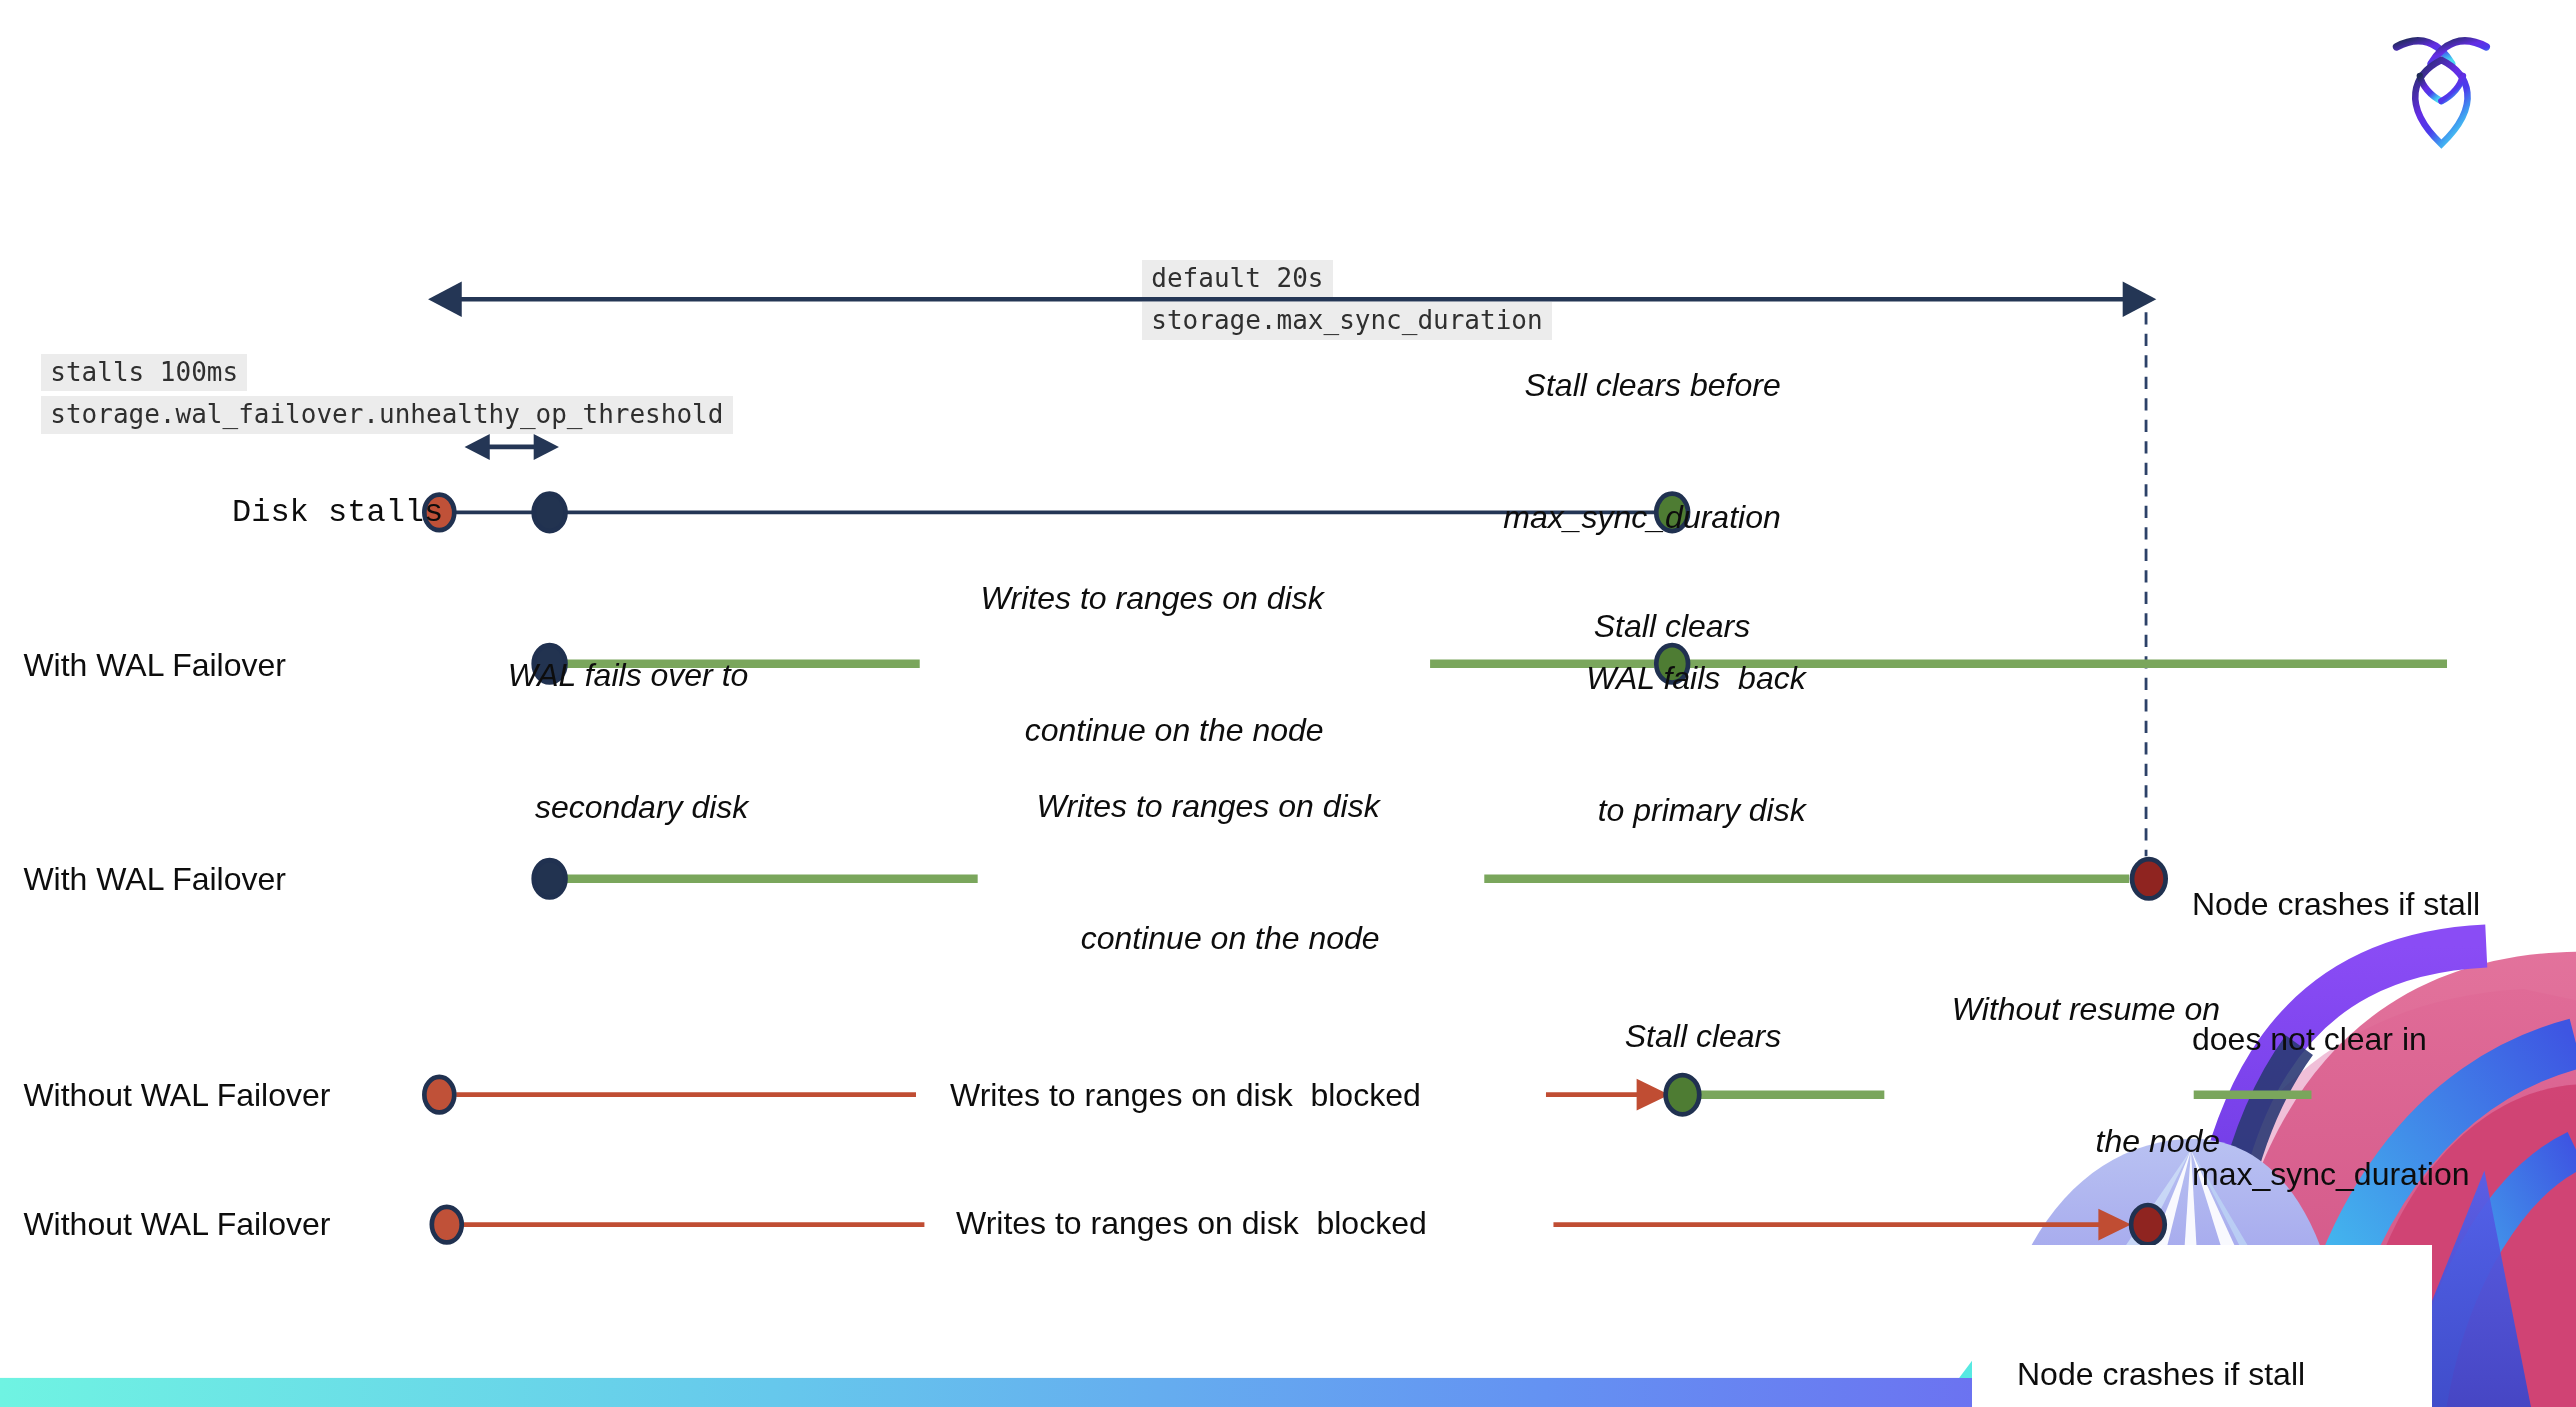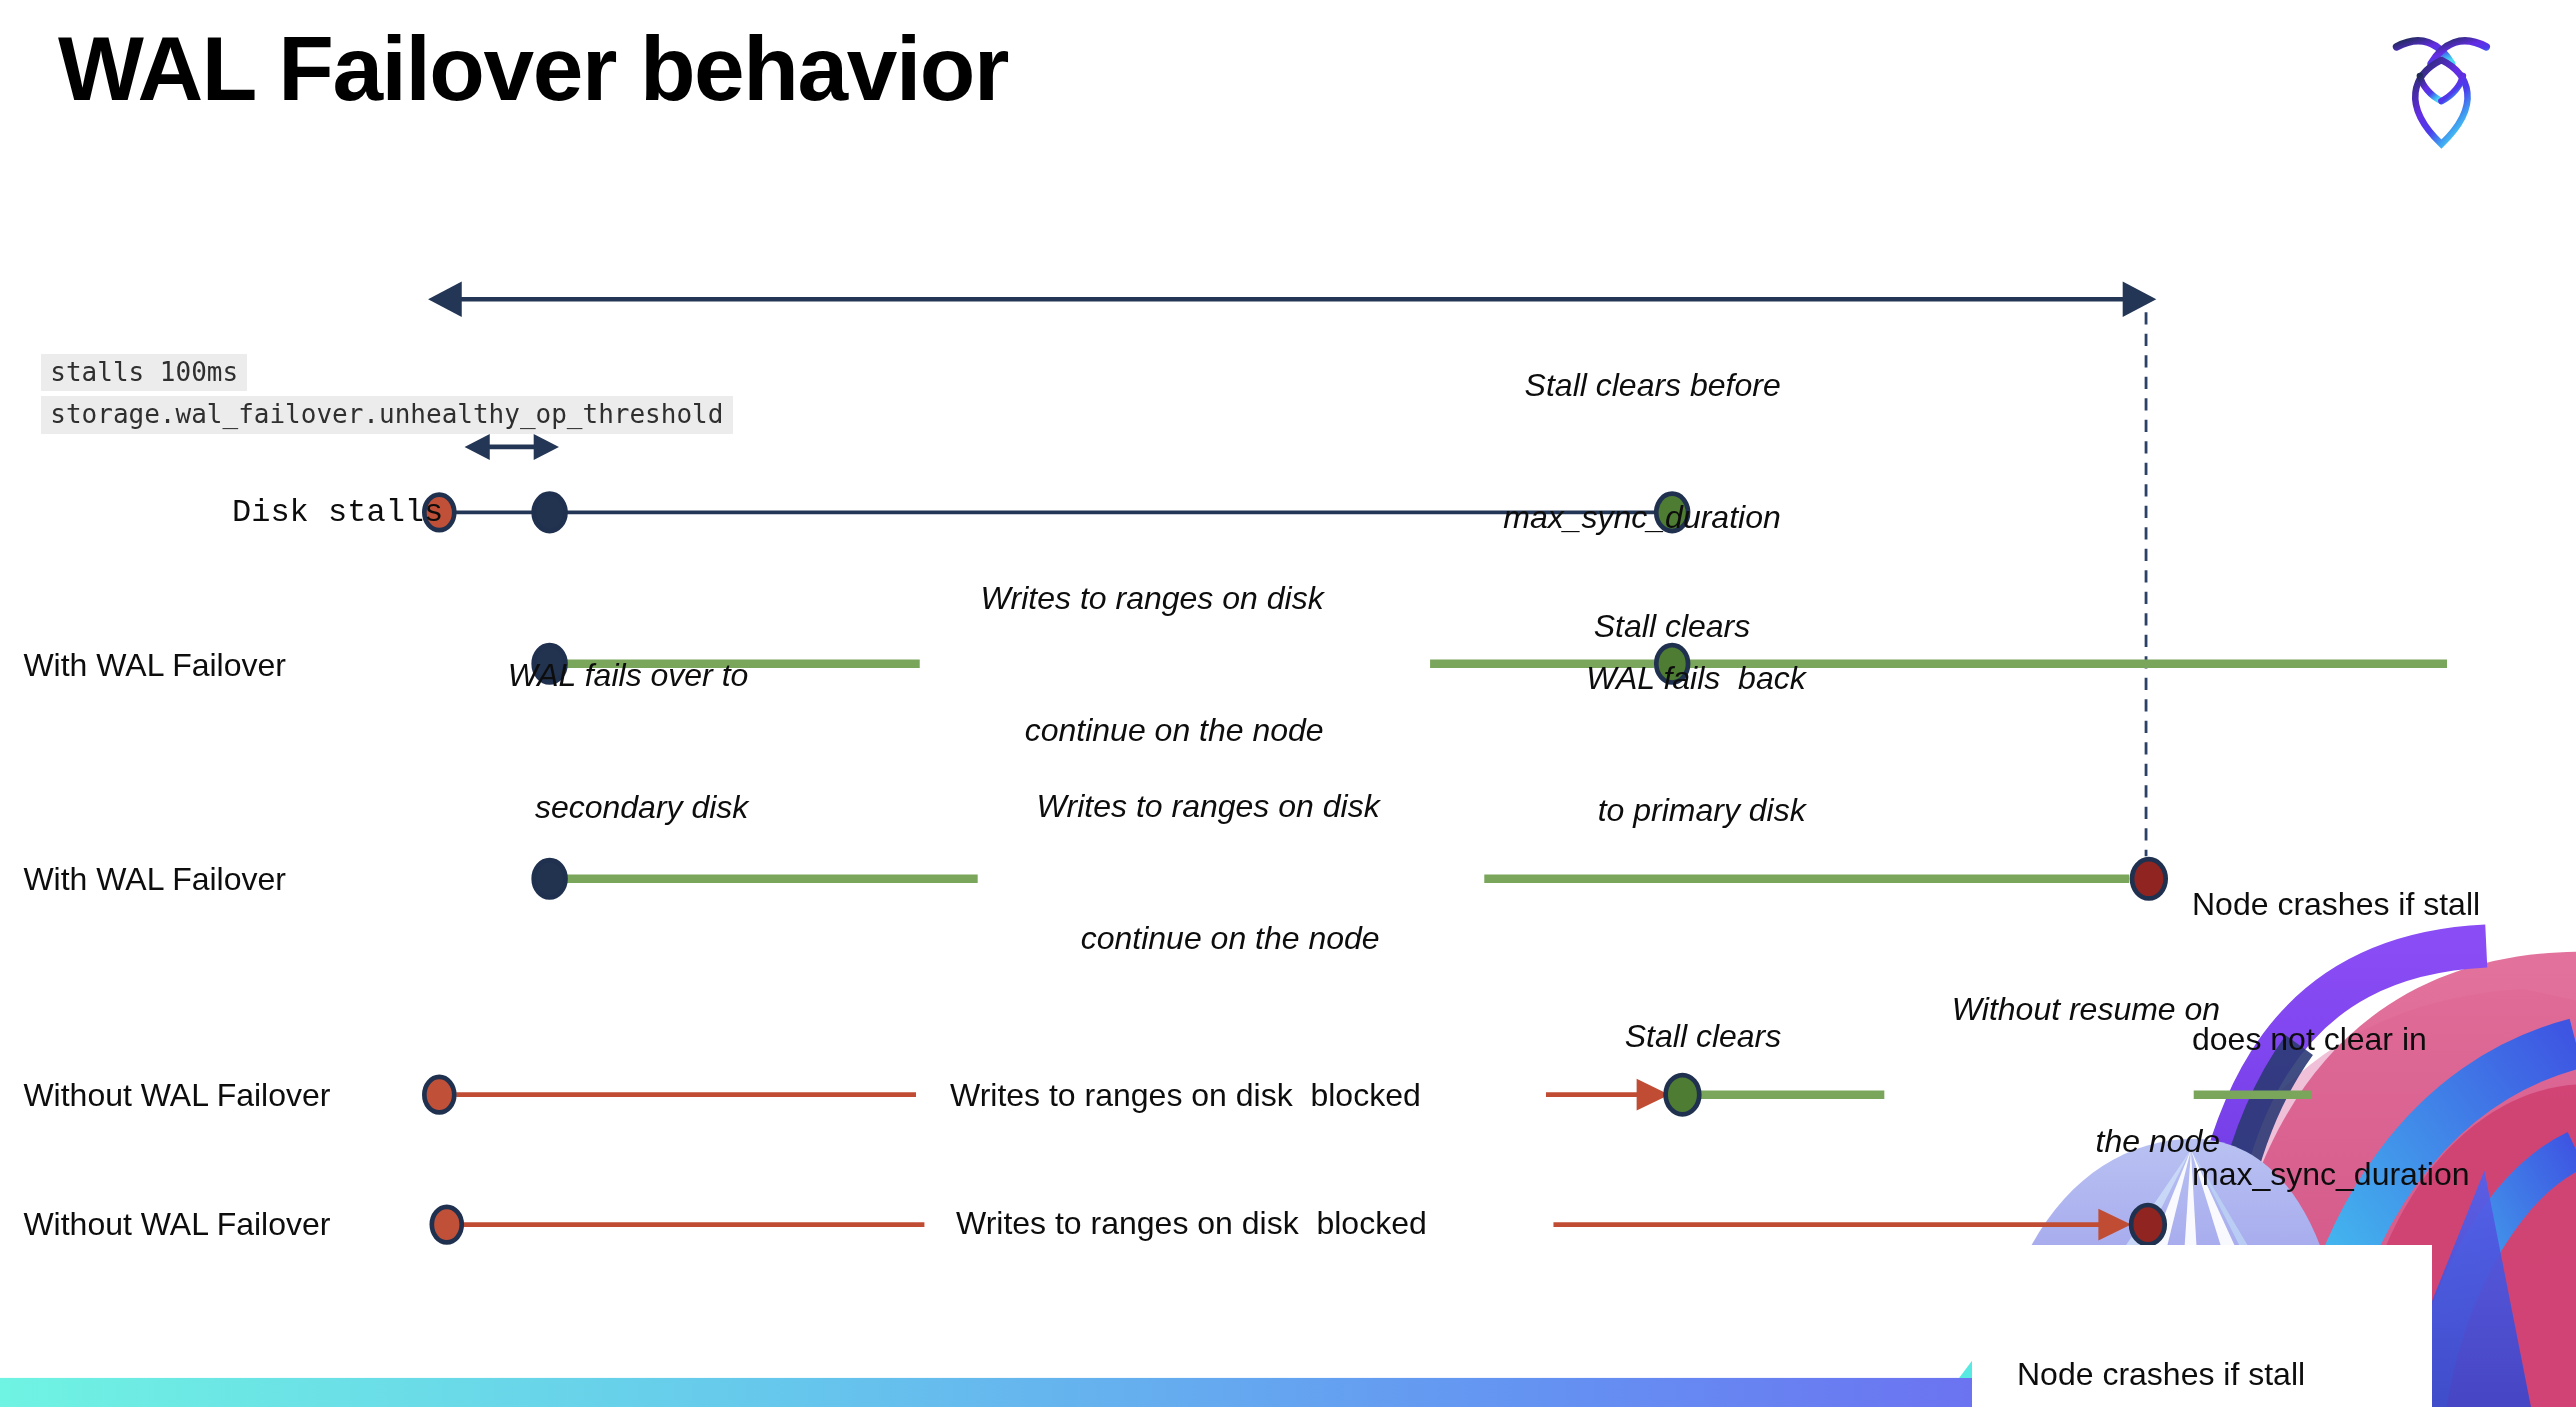--- a/index.html
+++ b/index.html
@@ -155,22 +155,25 @@
   </svg>
 
   <div class="whitebox">
     <div class="txt">
       <div>Node crashes if stall</div>
       
       
     </div>
   </div>
 
-  <div class="title">WAL Failover behavior</div>
-
+
+  <div class="codeblock" style="left:1142px;top:260px;">
+    <span>default 20s</span>
+    <span>storage.max_sync_duration</span>
+  </div>
 
   <div class="codeblock" style="left:41px;top:354px;">
     <span>stalls 100ms</span>
     <span>storage.wal_failover.unhealthy_op_threshold</span>
   </div>
 
   <div class="lbl vcenter" style="left:232px;top:512px;width:153px;text-align:right;font-family:Liberation Mono, monospace;">Disk stalls</div>
   <div class="lbl vcenter" style="left:23.4px;top:665px;">With WAL Failover</div>
   <div class="lbl vcenter" style="left:23.4px;top:879px;">With WAL Failover</div>
   <div class="lbl vcenter" style="left:23.4px;top:1095px;">Without WAL Failover</div>

